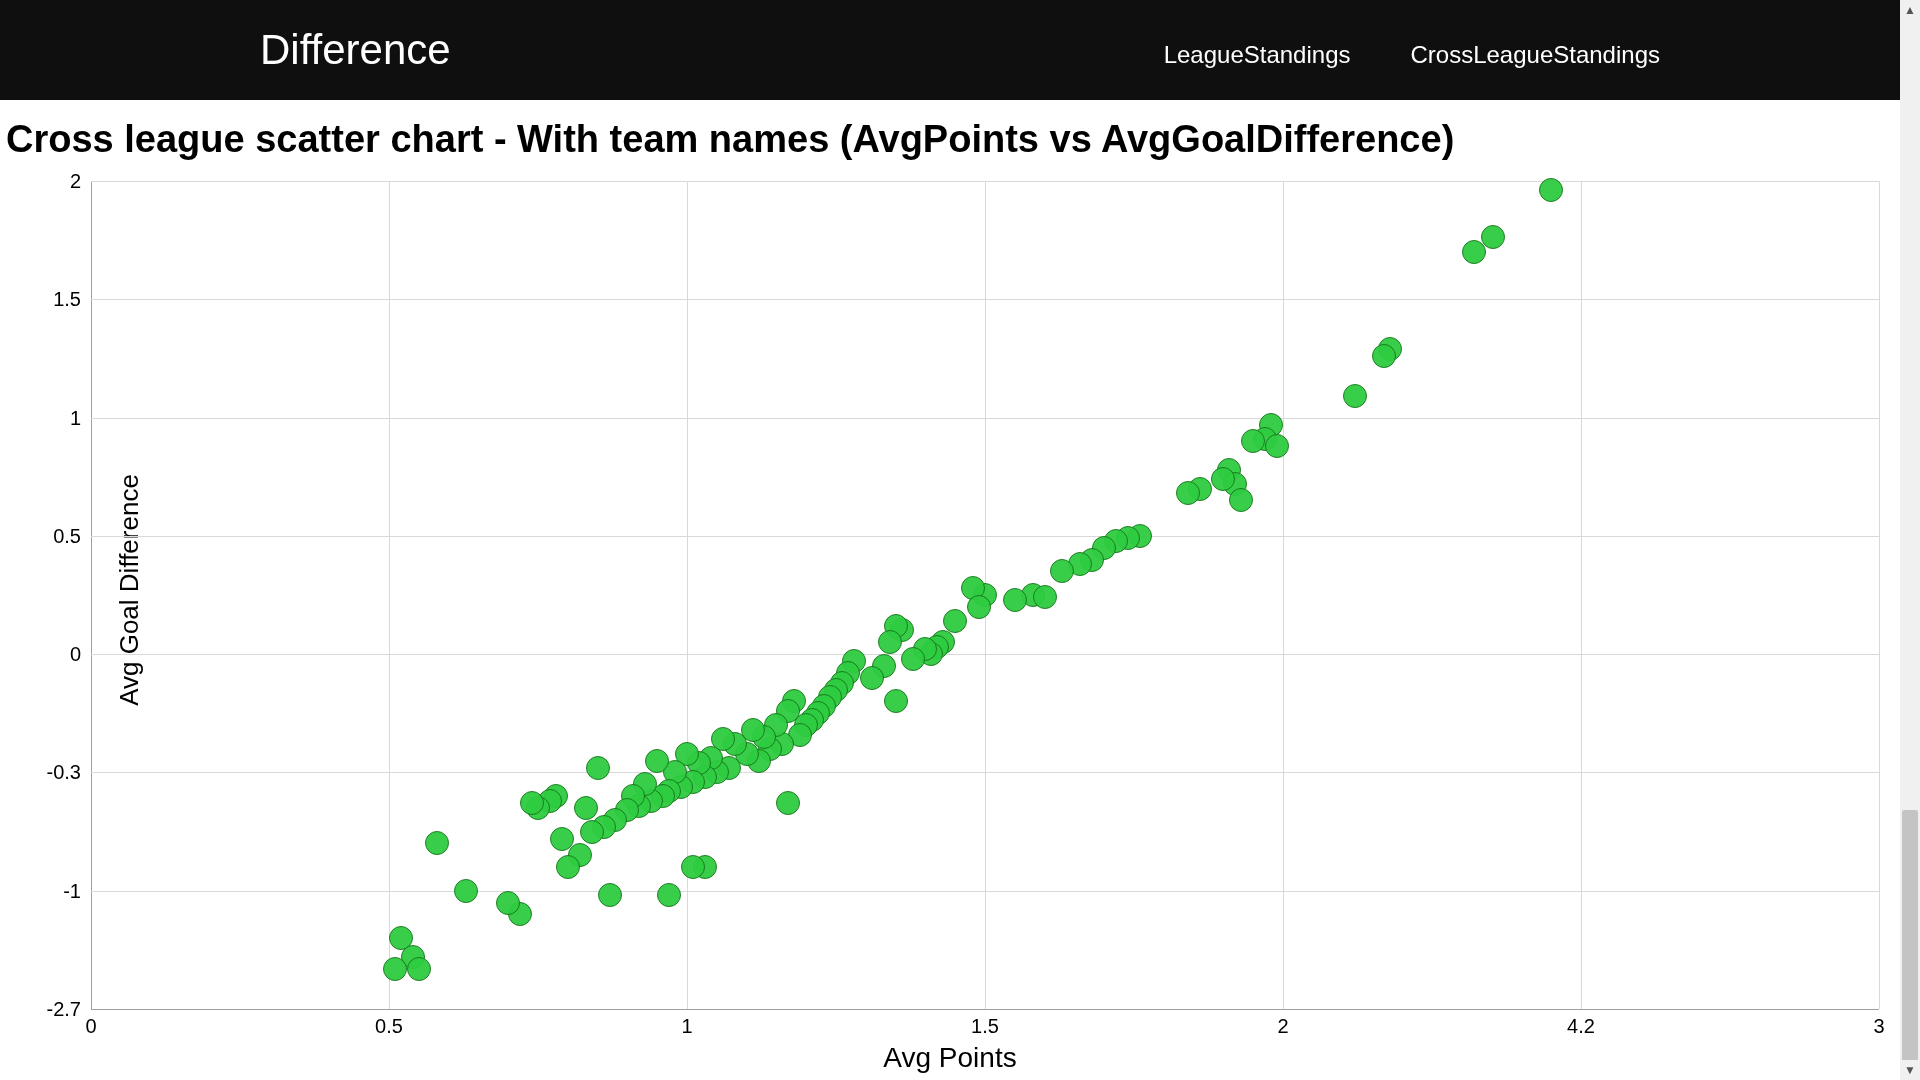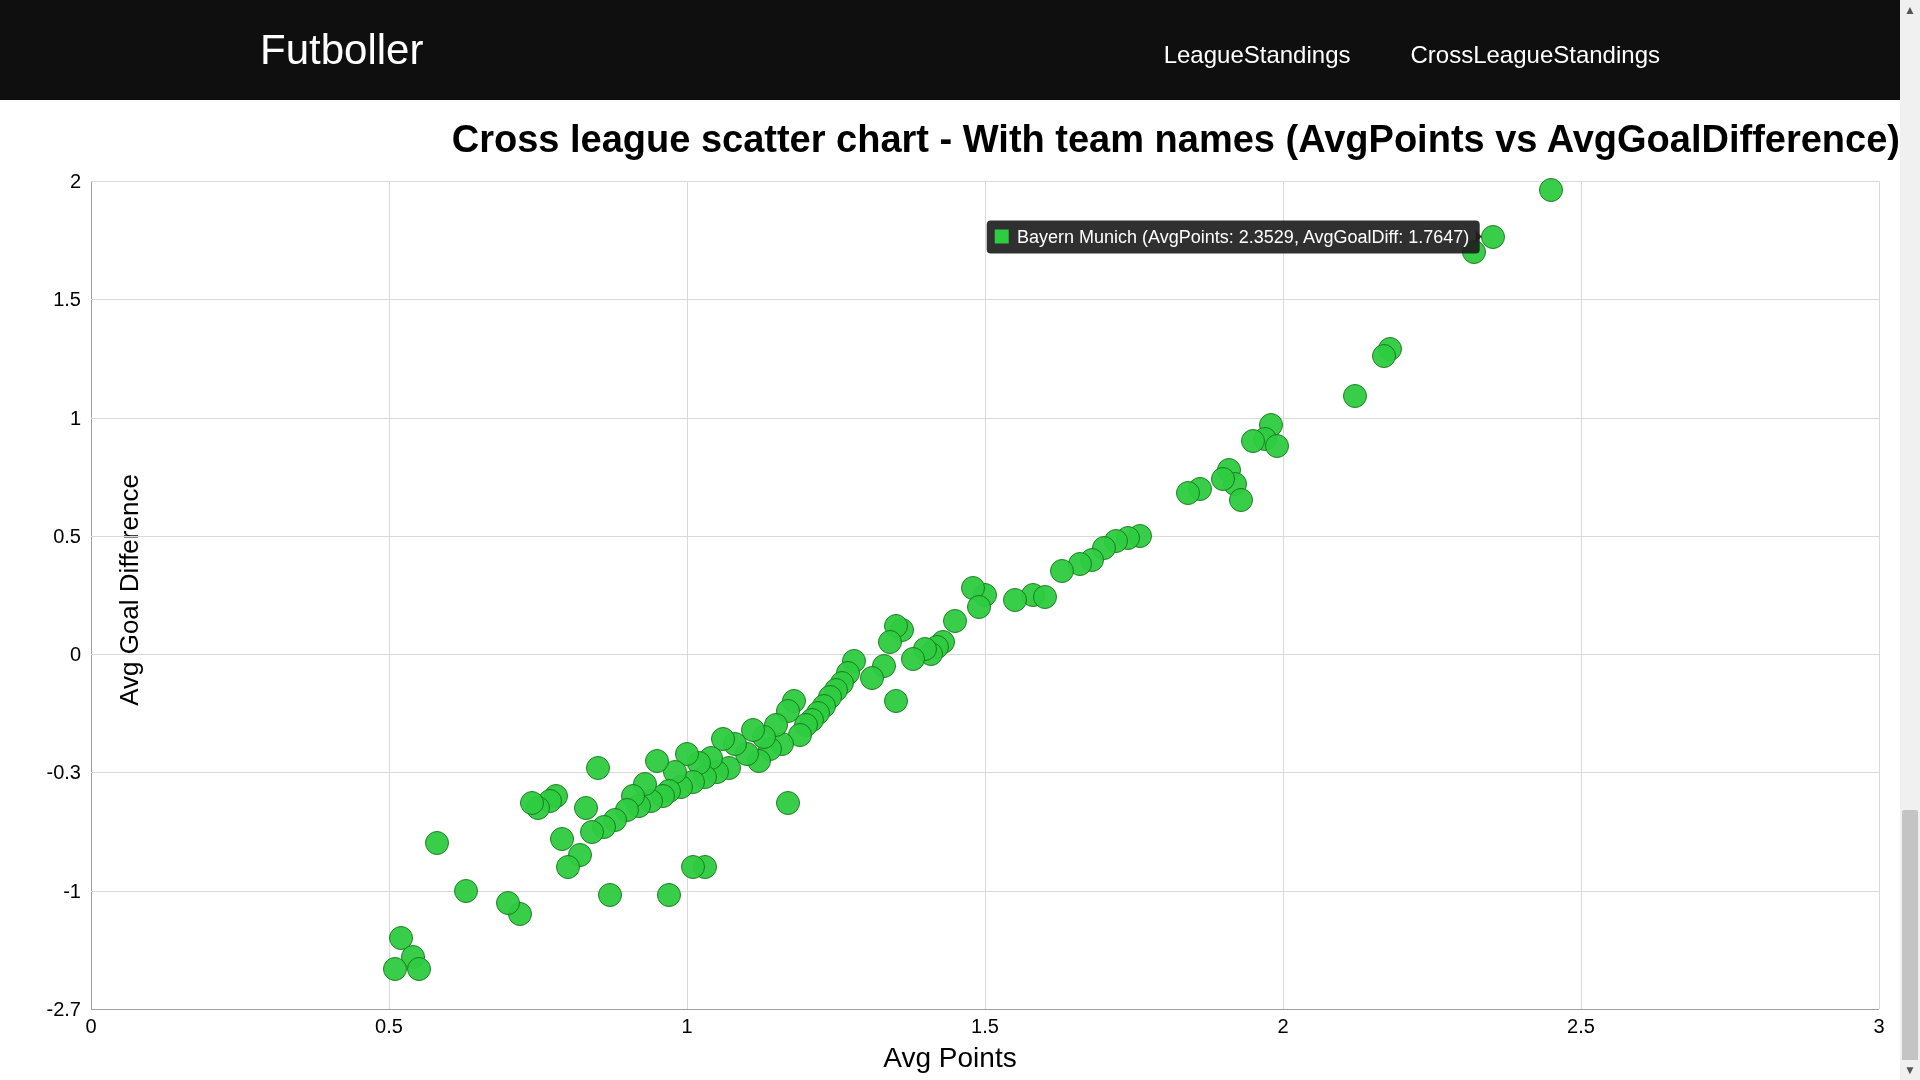--- a/index.html
+++ b/index.html
@@ -38,26 +38,27 @@
     margin-top: 9px;
   }
   .chart-wrap {
     position: absolute;
     top: 100px;
     left: 0;
     right: 20px;
     bottom: 0;
   }
   .chart-title {
-    text-align: right;
+    text-align: left;
     font-size: 38px;
     font-weight: 700;
     color: #000000;
     padding-top: 18px;
     padding-bottom: 8px;
+    padding-left: 6px;
   }
   .plot-area {
     position: absolute;
     top: 80px;
     left: 90px;
     right: 20px;
     bottom: 70px;
     border: 1px solid transparent;
   }
   .gridline-v {
@@ -177,21 +178,21 @@
     color: #555;
     background: #f0f0f0;
   }
   .scroll-arrow.up { top: 0; }
   .scroll-arrow.down { bottom: 0; }
 </style>
 </head>
 <body>
 
 <div class="navbar">
-  <div class="brand">Futboller</div>
+  <div class="brand">Difference</div>
   <div class="nav-links">
     <div class="nav-link">LeagueStandings</div>
     <div class="nav-link">CrossLeagueStandings</div>
   </div>
 </div>
 
 <div class="chart-wrap">
   <div class="chart-title">Cross league scatter chart - With team names (AvgPoints vs AvgGoalDifference)</div>
 
   <div class="y-axis-label">Avg Goal Difference</div>
@@ -202,21 +203,21 @@
       <div class="tick-label-x" style="left: 0px;">0</div>
       <div class="gridline-v" style="left: 298px;"></div>
       <div class="tick-label-x" style="left: 298px;">0.5</div>
       <div class="gridline-v" style="left: 596px;"></div>
       <div class="tick-label-x" style="left: 596px;">1</div>
       <div class="gridline-v" style="left: 894px;"></div>
       <div class="tick-label-x" style="left: 894px;">1.5</div>
       <div class="gridline-v" style="left: 1192px;"></div>
       <div class="tick-label-x" style="left: 1192px;">2</div>
       <div class="gridline-v" style="left: 1490px;"></div>
-      <div class="tick-label-x" style="left: 1490px;">2.5</div>
+      <div class="tick-label-x" style="left: 1490px;">4.2</div>
       <div class="gridline-v" style="left: 1788px;"></div>
       <div class="tick-label-x" style="left: 1788px;">3</div>
       <div class="gridline-h axis-baseline" style="top: 828px;"></div>
       <div class="tick-label-y" style="top: 828px;">-2.7</div>
       <div class="gridline-h" style="top: 709.714px;"></div>
       <div class="tick-label-y" style="top: 709.714px;">-1</div>
       <div class="gridline-h" style="top: 591.429px;"></div>
       <div class="tick-label-y" style="top: 591.429px;">-0.3</div>
       <div class="gridline-h" style="top: 473.143px;"></div>
       <div class="tick-label-y" style="top: 473.143px;">0</div>
@@ -325,24 +326,20 @@
       <div class="dot" style="left: 441.04px; top: 622.183px;"></div>
       <div class="dot" style="left: 429.12px; top: 733.371px;"></div>
       <div class="dot" style="left: 417.2px; top: 721.543px;"></div>
       <div class="dot" style="left: 518.52px; top: 714.446px;"></div>
       <div class="dot" style="left: 375.48px; top: 709.714px;"></div>
       <div class="dot" style="left: 345.68px; top: 662.4px;"></div>
       <div class="dot" style="left: 309.92px; top: 757.029px;"></div>
       <div class="dot" style="left: 321.84px; top: 775.954px;"></div>
       <div class="dot" style="left: 303.96px; top: 787.783px;"></div>
       <div class="dot" style="left: 327.8px; top: 787.783px;"></div>
-      <div class="tooltip" style="left: 1388.33px; top: 55.6653px;">
-        <span class="swatch"></span>
-        <span>Bayern Munich (AvgPoints: 2.3529, AvgGoalDiff: 1.7647)</span>
-      </div>
     </div>
 </div>
 
 <div class="page-scrollbar">
   <div class="scroll-arrow up">▲</div>
   <div class="scroll-thumb"></div>
   <div class="scroll-arrow down">▼</div>
 </div>
 
 </body></html>

